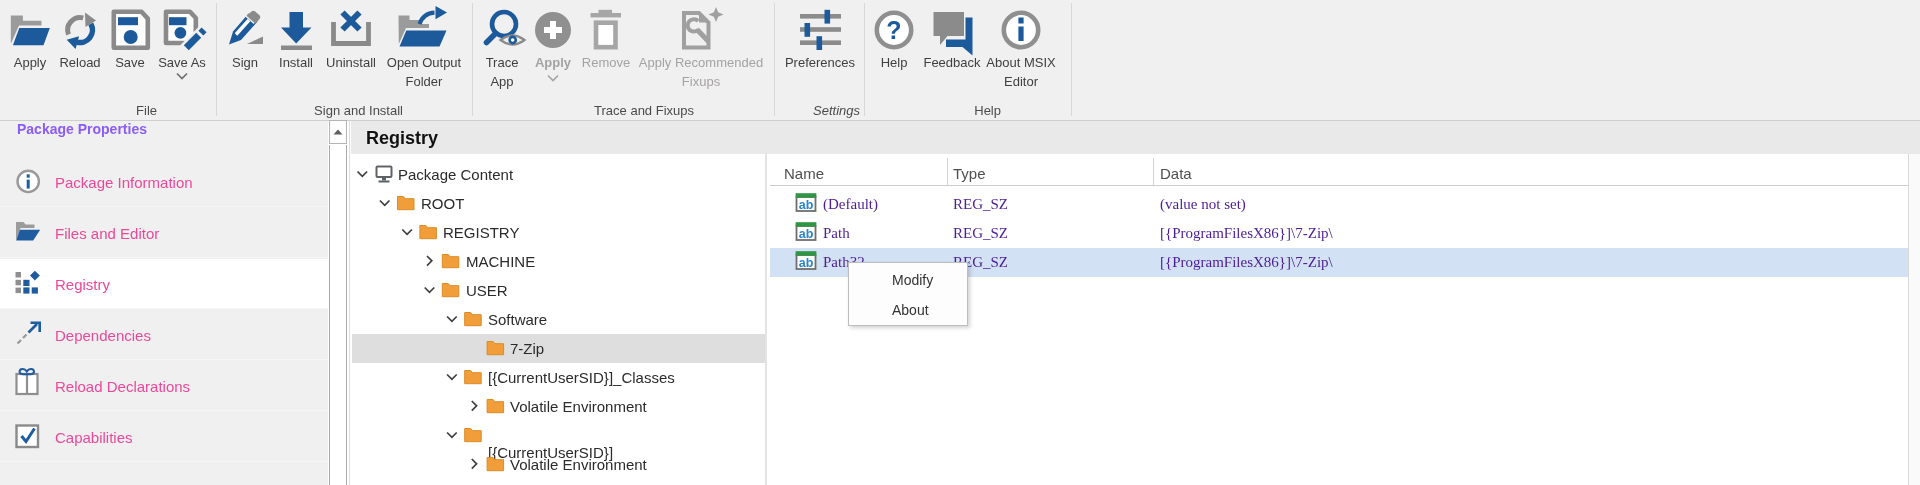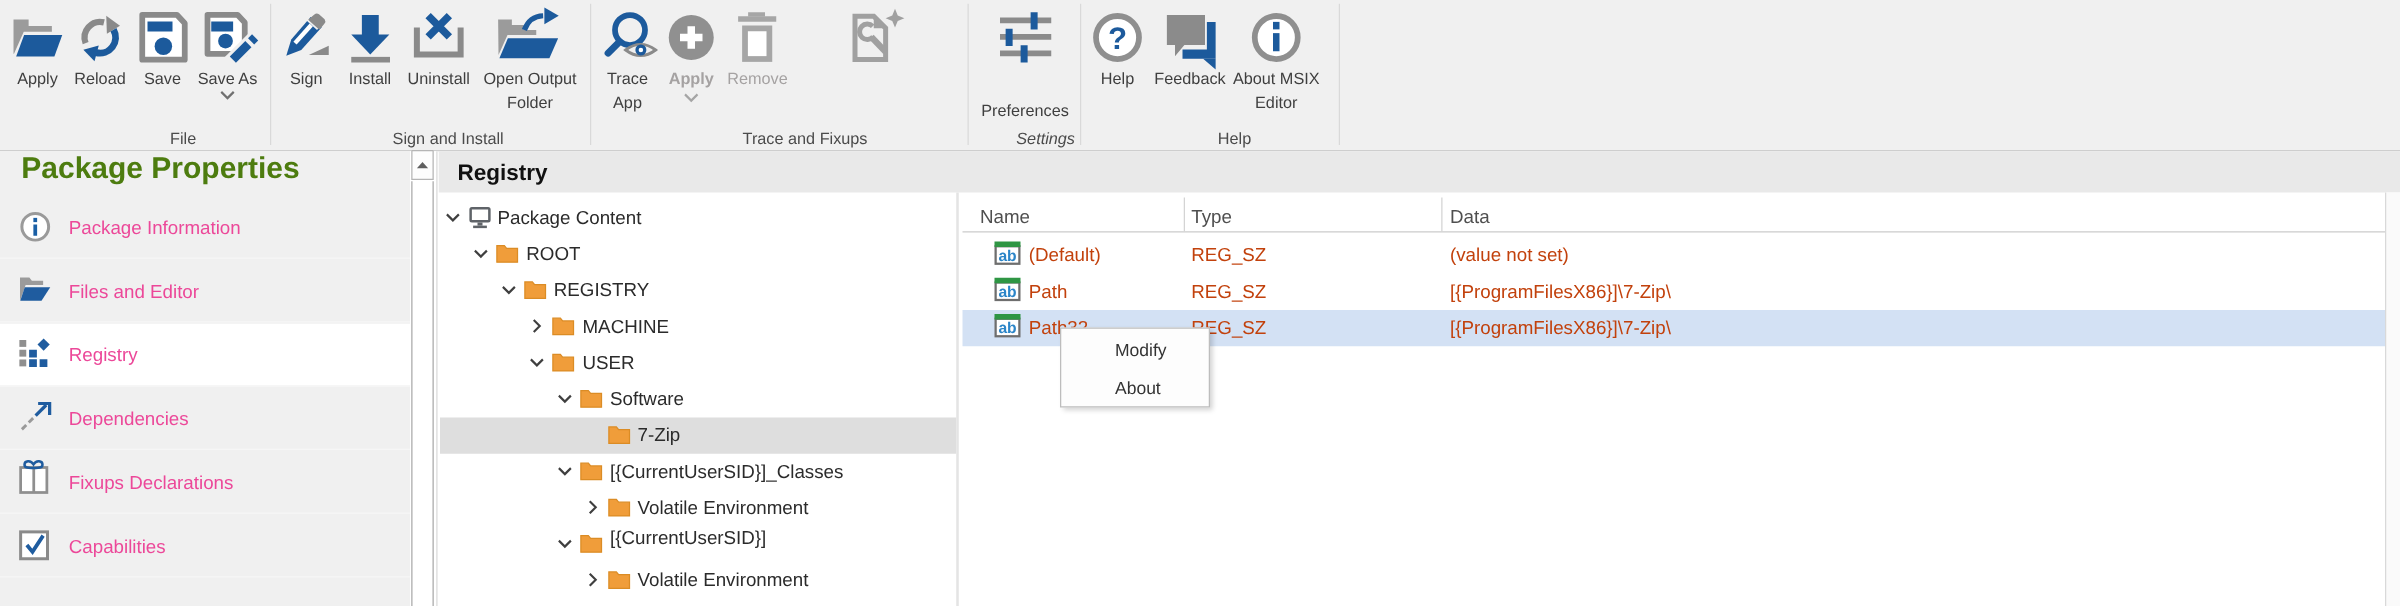--- a/index.html
+++ b/index.html
@@ -6,41 +6,41 @@
 html,body { width:1920px; height:485px; overflow:hidden; background:#fff;
   font-family:"Liberation Sans", sans-serif; }
 #ribbon { position:absolute; left:0; top:0; width:1920px; height:121px;
   background:#f0f0f0; border-bottom:1px solid #cecece; }
 .gsep { position:absolute; top:3px; height:113px; width:1px; background:#d9d9d9; }
 .blbl { position:absolute; font-size:13px; color:#3f3f3f; text-align:center;
   line-height:18.5px; white-space:pre; }
 .glbl { position:absolute; top:103px; font-size:13px; color:#4b4b4b; text-align:right; }
 .dis { color:#a5a2a2; }
 #sidebar { position:absolute; left:0; top:121px; width:350px; height:364px; background:#f0f0f0; }
-#sbhead { position:absolute; left:17px; top:121px; font-size:24px; font-weight:bold; color:#4d7c0f; }
+#sbhead { position:absolute; left:17px; top:121px; font-size:14px; font-weight:bold; color:#8b5cf6; }
 .sbrow { position:absolute; left:0; width:328px; height:50px; background:#f0f0f0;
   border-bottom:1px solid #f6f6f6; }
 .sbrow.sel { background:#ffffff; }
 .sbtxt { position:absolute; left:55px; font-size:15px; color:#ec4899; }
 #sbsb { position:absolute; left:328px; top:121px; width:22px; height:364px; background:#fff; }
 #sbtrack { position:absolute; left:329px; top:145px; width:18px; height:340px; background:#fff;
   border-left:1px solid #a9a9a9; border-right:1px solid #a9a9a9; }
 #sbbtn { position:absolute; left:329px; top:120px; width:18px; height:24px; background:#fdfdfd;
   border:1px solid #b5b5b5; }
 #mainline { position:absolute; left:349px; top:121px; width:1px; height:364px; background:#dcdcdc; }
 #titlebar { position:absolute; left:351px; top:121px; width:1569px; height:33px; background:#e9e9e9; }
 #titlebar span { position:absolute; left:15px; top:7px; font-size:18px; font-weight:bold; color:#111; }
 #treesel { position:absolute; left:352px; top:334px; width:413px; height:29px; background:#dedede; }
 .trow { position:absolute; font-size:15px; color:#2b2b2b; white-space:pre; }
 #split { position:absolute; left:765px; top:154px; width:2px; height:331px; background:#e4e4e4; }
 .hcol { position:absolute; top:165px; font-size:15px; color:#4f4f4f; }
 .hsep { position:absolute; top:158px; height:27px; width:1px; background:#d4d4d4; }
 #hline { position:absolute; left:770px; top:185px; width:1138px; height:1px; background:#cccccc; }
 #rowsel { position:absolute; left:770px; top:248px; width:1138px; height:29px; background:#d3e1f4; }
-.cell { position:absolute; font-size:15px; color:#c2410c; white-space:pre; }
+.cell { position:absolute; font-size:15px; color:#4c1d95; white-space:pre;font-family:Liberation Serif, serif; }
 #vsb { position:absolute; left:1908px; top:154px; width:12px; height:331px; background:#fafafa;
   border-left:1px solid #d9d9d9; }
 #menu { position:absolute; left:848px; top:262px; width:120px; height:64px; background:#fdfdfd;
   border:1px solid #bdbdbd; box-shadow:2px 2px 4px rgba(0,0,0,0.18); z-index:20; }
 .mi { position:absolute; left:43px; font-size:14px; color:#333; }
 svg.ovl { position:absolute; left:0; top:0; z-index:5; pointer-events:none; }
 </style>
 </head>
 <body>
 <div id="ribbon">
@@ -55,21 +55,23 @@
   <div class="blbl" style="left:150px;top:54px; width:64px;">Save As</div>
   <div class="blbl" style="left:220px;top:54px; width:50px;">Sign</div>
   <div class="blbl" style="left:268px;top:54px; width:56px;">Install</div>
   <div class="blbl" style="left:316px;top:54px; width:70px;">Uninstall</div>
   <div class="blbl" style="left:379px;top:54px; width:90px;">Open Output
 Folder</div>
   <div class="blbl" style="left:477px;top:54px; width:50px;">Trace
 App</div>
   <div class="blbl dis" style="left:528px;top:54px; width:50px;font-weight:bold;">Apply</div>
   <div class="blbl dis" style="left:572px;top:54px; width:68px;">Remove</div>
-  <div class="blbl" style="left:778px;top:54px; width:84px;margin-top:26px;">Preferences</div>
+  <div class="blbl dis" style="left:630px;top:54px; width:142px;">Apply Recommended
+Fixups</div>
+  <div class="blbl" style="left:778px;top:54px; width:84px;">Preferences</div>
   <div class="blbl" style="left:872px;top:54px; width:44px;">Help</div>
   <div class="blbl" style="left:917px;top:54px; width:70px;">Feedback</div>
   <div class="blbl" style="left:980px;top:54px; width:82px;">About MSIX
 Editor</div>
   <div class="glbl" style="left:57px;  width:100px;">File</div>
   <div class="glbl" style="left:283px; width:120px;">Sign and Install</div>
   <div class="glbl" style="left:554px; width:140px;">Trace and Fixups</div>
   <div class="glbl" style="left:780px; width:80px;font-style:italic;">Settings</div>
   <div class="glbl" style="left:931px; width:70px;">Help</div>
 </div>
@@ -79,41 +81,41 @@
 <div class="sbrow" style="top:208px"></div>
 <div class="sbrow sel" style="top:259px"></div>
 <div class="sbrow" style="top:310px"></div>
 <div class="sbrow" style="top:361px"></div>
 <div class="sbrow" style="top:412px"></div>
 <div id="sbhead">Package Properties</div>
 <div class="sbtxt" style="top:174px">Package Information</div>
 <div class="sbtxt" style="top:225px">Files and Editor</div>
 <div class="sbtxt" style="top:276px">Registry</div>
 <div class="sbtxt" style="top:327px">Dependencies</div>
-<div class="sbtxt" style="top:378px">Fixups Declarations</div>
+<div class="sbtxt" style="top:378px">Reload Declarations</div>
 <div class="sbtxt" style="top:429px">Capabilities</div>
 <div id="sbsb"></div>
 <div id="sbtrack"></div>
 <div id="sbbtn"></div>
 <div id="mainline"></div>
 
 <div id="titlebar">
     <span>Registry</span>
   </div>
 <div id="treesel"></div>
 <div class="trow" style="left:398px;top:166px">Package Content</div>
 <div class="trow" style="left:421px;top:195px">ROOT</div>
 <div class="trow" style="left:443px;top:224px">REGISTRY</div>
 <div class="trow" style="left:466px;top:253px">MACHINE</div>
 <div class="trow" style="left:466px;top:282px">USER</div>
 <div class="trow" style="left:488px;top:311px">Software</div>
 <div class="trow" style="left:510px;top:340px">7-Zip</div>
 <div class="trow" style="left:488px;top:369px">[{CurrentUserSID}]_Classes</div>
 <div class="trow" style="left:510px;top:398px">Volatile Environment</div>
-<div class="trow" style="left:488px;top:422px">[{CurrentUserSID}]</div>
+<div class="trow" style="left:488px;top:444px">[{CurrentUserSID}]</div>
 <div class="trow" style="left:510px;top:456px">Volatile Environment</div>
 <div id="split"></div>
 
 <div class="hcol" style="left:784px">Name</div>
 <div class="hcol" style="left:953px">Type</div>
 <div class="hcol" style="left:1160px">Data</div>
 <div class="hsep" style="left:947px"></div>
 <div class="hsep" style="left:1153px"></div>
 <div id="hline"></div>
 <div id="rowsel"></div>

